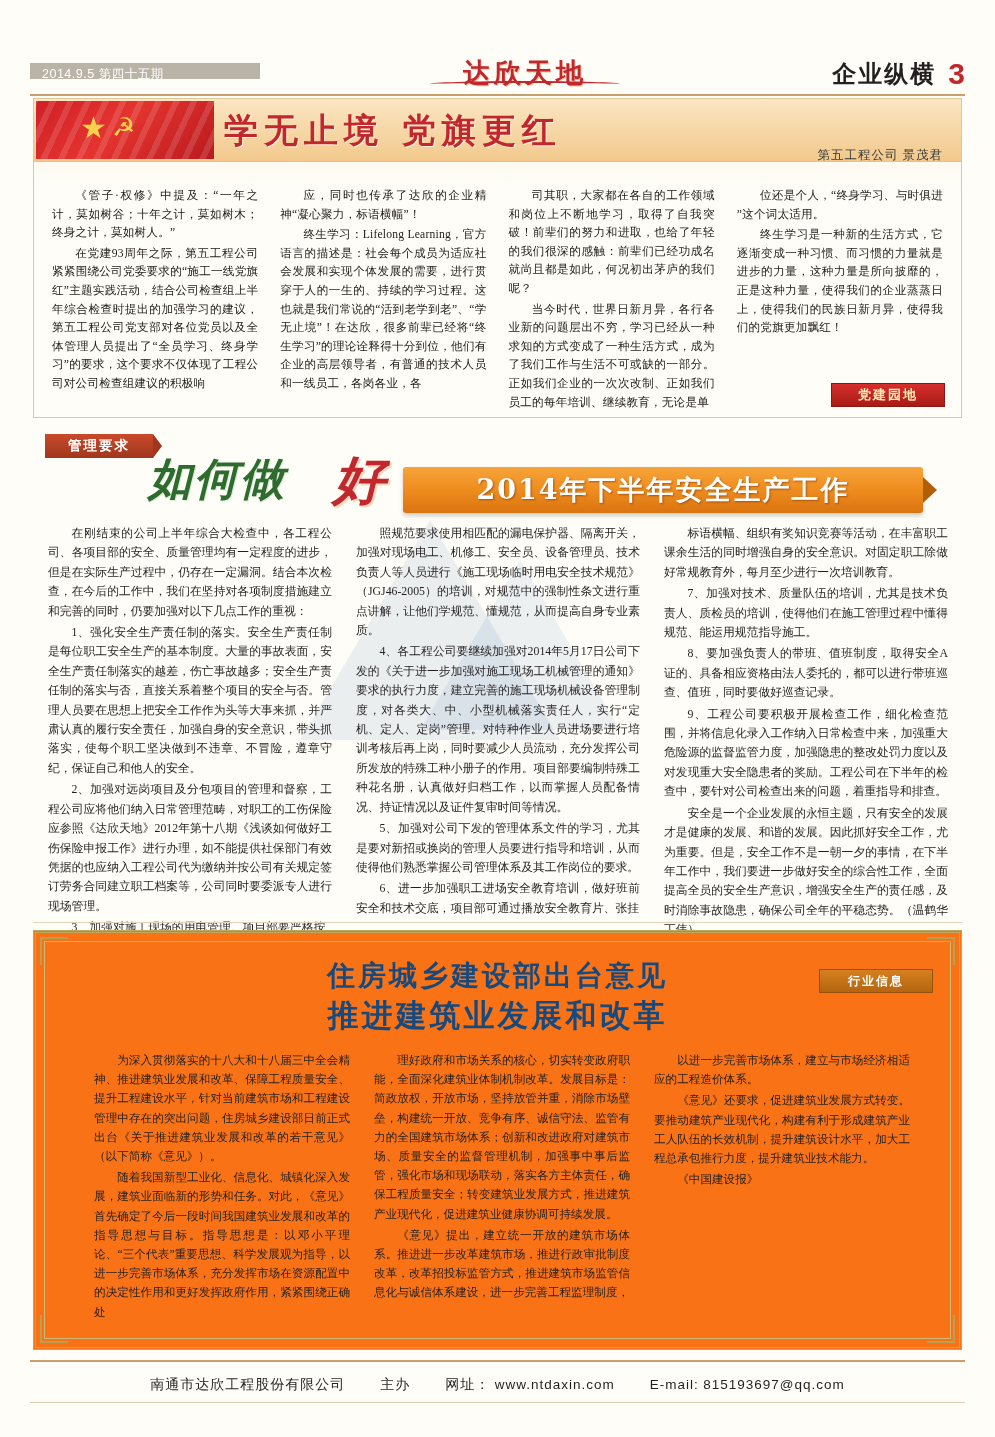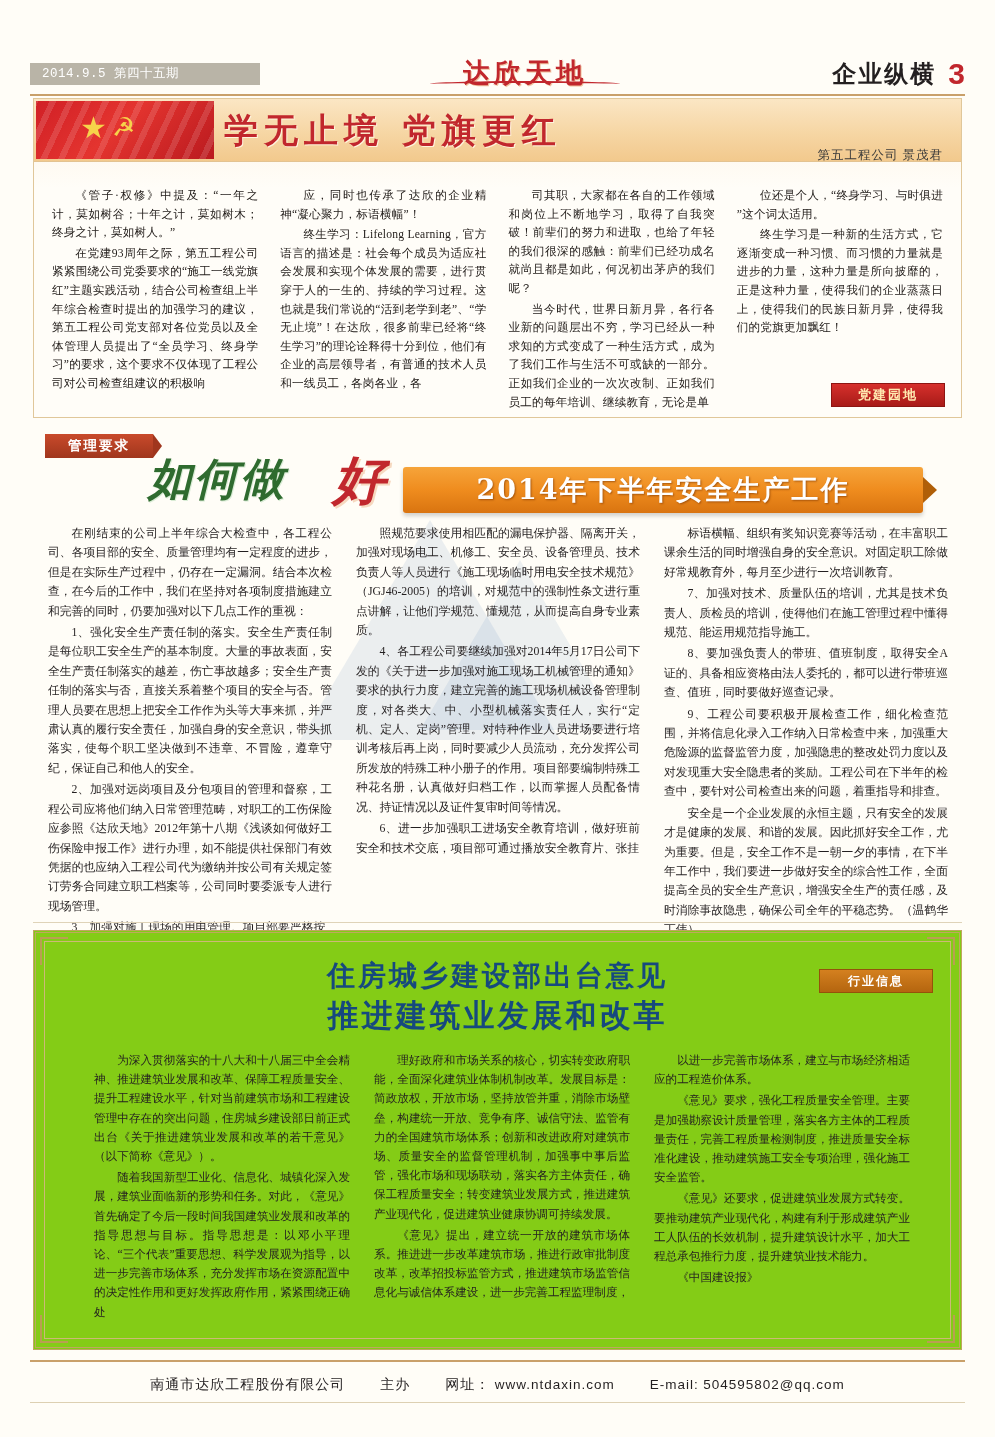--- a/index.html
+++ b/index.html
@@ -24,23 +24,23 @@
     position:absolute;left:420px;top:560px;
     width:0;height:0;border-left:100px solid transparent;border-right:100px solid transparent;
     border-bottom:170px solid rgba(60,110,180,.09);
   }
 
   
   .masthead{
     position:absolute;left:30px;top:55px;width:935px;height:38px;
   }
   .mast-date{
-    position:absolute;left:0;top:8px;width:230px;height:22px;
+    position:absolute;left:0;top:8px;width:230px;height:16px;
     background:#b9b4a7;color:#fff;font-size:12.5px;
-    font-family:Liberation Mono, monospace;
+    font-family:Liberation Sans, sans-serif;
     line-height:22px;padding-left:12px;box-sizing:border-box;
     letter-spacing:.5px;
   }
   .mast-logo{
     position:absolute;left:390px;top:0;width:210px;height:36px;
     text-align:center;
   }
   .mast-logo .cn{
     font-size:27px;font-weight:bold;color:#c1272d;
     letter-spacing:4px;
@@ -182,21 +182,21 @@
     text-align:justify;text-indent:2em;color:#231f20;
   }
   .b2-sep{
     position:absolute;left:33px;top:922px;width:929px;height:0;
     border-top:1px solid #dfd3b8;
   }
 
   
   .b3{
     position:absolute;left:33px;top:930px;width:929px;height:420px;
-    background:#84cc16;
+    background:#f97316;
     border:3px double #bfa75f;
     box-sizing:border-box;
   }
   .b3-inner{
     position:absolute;left:8px;top:8px;right:8px;bottom:8px;
     border:1px solid #cdb878;
   }
   .corner{
     position:absolute;width:26px;height:26px;border:2px solid #b99f52;
   }
@@ -313,20 +313,21 @@
   <div class="b2-body">
     <div class="col">
       <p>在刚结束的公司上半年综合大检查中，各工程公司、各项目部的安全、质量管理均有一定程度的进步，但是在实际生产过程中，仍存在一定漏洞。结合本次检查，在今后的工作中，我们在坚持对各项制度措施建立和完善的同时，仍要加强对以下几点工作的重视：</p>
       <p>1、强化安全生产责任制的落实。安全生产责任制是每位职工安全生产的基本制度。大量的事故表面，安全生产责任制落实的越差，伤亡事故越多；安全生产责任制的落实与否，直接关系着整个项目的安全与否。管理人员要在思想上把安全工作作为头等大事来抓，并严肃认真的履行安全责任，加强自身的安全意识，带头抓落实，使每个职工坚决做到不违章、不冒险，遵章守纪，保证自己和他人的安全。</p>
       <p>2、加强对远岗项目及分包项目的管理和督察，工程公司应将他们纳入日常管理范畴，对职工的工伤保险应参照《达欣天地》2012年第十八期《浅谈如何做好工伤保险申报工作》进行办理，如不能提供社保部门有效凭据的也应纳入工程公司代为缴纳并按公司有关规定签订劳务合同建立职工档案等，公司同时要委派专人进行现场管理。</p>
       <p>3、加强对施工现场的用电管理。项目部要严格按</p>
     </div>
     <div class="col">
       <p>照规范要求使用相匹配的漏电保护器、隔离开关，加强对现场电工、机修工、安全员、设备管理员、技术负责人等人员进行《施工现场临时用电安全技术规范》（JGJ46-2005）的培训，对规范中的强制性条文进行重点讲解，让他们学规范、懂规范，从而提高自身专业素质。</p>
       <p>4、各工程公司要继续加强对2014年5月17日公司下发的《关于进一步加强对施工现场工机械管理的通知》要求的执行力度，建立完善的施工现场机械设备管理制度，对各类大、中、小型机械落实责任人，实行“定机、定人、定岗”管理。对特种作业人员进场要进行培训考核后再上岗，同时要减少人员流动，充分发挥公司所发放的特殊工种小册子的作用。项目部要编制特殊工种花名册，认真做好归档工作，以而掌握人员配备情况、持证情况以及证件复审时间等情况。</p>
+      <p>5、加强对公司下发的管理体系文件的学习，尤其是要对新招或换岗的管理人员要进行指导和培训，从而使得他们熟悉掌握公司管理体系及其工作岗位的要求。</p>
       <p>6、进一步加强职工进场安全教育培训，做好班前安全和技术交底，项目部可通过播放安全教育片、张挂</p>
     </div>
     <div class="col">
       <p>标语横幅、组织有奖知识竞赛等活动，在丰富职工课余生活的同时增强自身的安全意识。对固定职工除做好常规教育外，每月至少进行一次培训教育。</p>
       <p>7、加强对技术、质量队伍的培训，尤其是技术负责人、质检员的培训，使得他们在施工管理过程中懂得规范、能运用规范指导施工。</p>
       <p>8、要加强负责人的带班、值班制度，取得安全A证的、具备相应资格由法人委托的，都可以进行带班巡查、值班，同时要做好巡查记录。</p>
       <p>9、工程公司要积极开展检查工作，细化检查范围，并将信息化录入工作纳入日常检查中来，加强重大危险源的监督监管力度，加强隐患的整改处罚力度以及对发现重大安全隐患者的奖励。工程公司在下半年的检查中，要针对公司检查出来的问题，着重指导和排查。</p>
       <p>安全是一个企业发展的永恒主题，只有安全的发展才是健康的发展、和谐的发展。因此抓好安全工作，尤为重要。但是，安全工作不是一朝一夕的事情，在下半年工作中，我们要进一步做好安全的综合性工作，全面提高全员的安全生产意识，增强安全生产的责任感，及时消除事故隐患，确保公司全年的平稳态势。（温鹤华 丁伟）</p>
     </div>
   </div>
@@ -347,34 +348,33 @@
       <div class="col">
         <p>为深入贯彻落实的十八大和十八届三中全会精神、推进建筑业发展和改革、保障工程质量安全、提升工程建设水平，针对当前建筑市场和工程建设管理中存在的突出问题，住房城乡建设部日前正式出台《关于推进建筑业发展和改革的若干意见》（以下简称《意见》）。</p>
         <p>随着我国新型工业化、信息化、城镇化深入发展，建筑业面临新的形势和任务。对此，《意见》首先确定了今后一段时间我国建筑业发展和改革的指导思想与目标。指导思想是：以邓小平理论、“三个代表”重要思想、科学发展观为指导，以进一步完善市场体系，充分发挥市场在资源配置中的决定性作用和更好发挥政府作用，紧紧围绕正确处</p>
       </div>
       <div class="col">
         <p>理好政府和市场关系的核心，切实转变政府职能，全面深化建筑业体制机制改革。发展目标是：简政放权，开放市场，坚持放管并重，消除市场壁垒，构建统一开放、竞争有序、诚信守法、监管有力的全国建筑市场体系；创新和改进政府对建筑市场、质量安全的监督管理机制，加强事中事后监管，强化市场和现场联动，落实各方主体责任，确保工程质量安全；转变建筑业发展方式，推进建筑产业现代化，促进建筑业健康协调可持续发展。</p>
         <p>《意见》提出，建立统一开放的建筑市场体系。推进进一步改革建筑市场，推进行政审批制度改革，改革招投标监管方式，推进建筑市场监管信息化与诚信体系建设，进一步完善工程监理制度，</p>
       </div>
       <div class="col">
         <p>以进一步完善市场体系，建立与市场经济相适应的工程造价体系。</p>
-        <p>《意见》要求，强化工程质量安全管理。主要是加强勘察设计质量管理，落实各方主体的工程质量责任，完善工程质量检测制度，推进质量安全标准化建设，推动建筑施工安全专项治理，强化施工安全监管。</p>
         <p>《意见》还要求，促进建筑业发展方式转变。要推动建筑产业现代化，构建有利于形成建筑产业工人队伍的长效机制，提升建筑设计水平，加大工程总承包推行力度，提升建筑业技术能力。</p>
         <p class="b3-source">《中国建设报》</p>
       </div>
     </div>
   </div>
 
   <div class="foot-rule"></div>
   <div class="footer">
     <span>南通市达欣工程股份有限公司</span>
     <span class="gap"></span>
     <span>主办</span>
     <span class="gap"></span>
     <span>网址：</span>
     <span class="lat">www.ntdaxin.com</span>
     <span class="gap"></span>
     <span class="lat">E-mail:</span>
-    <span class="lat">504595802@qq.com</span>
+    <span class="lat">815193697@qq.com</span>
   </div>
   <div class="foot-rule2"></div>
 
 </div>
 
 </body></html>

